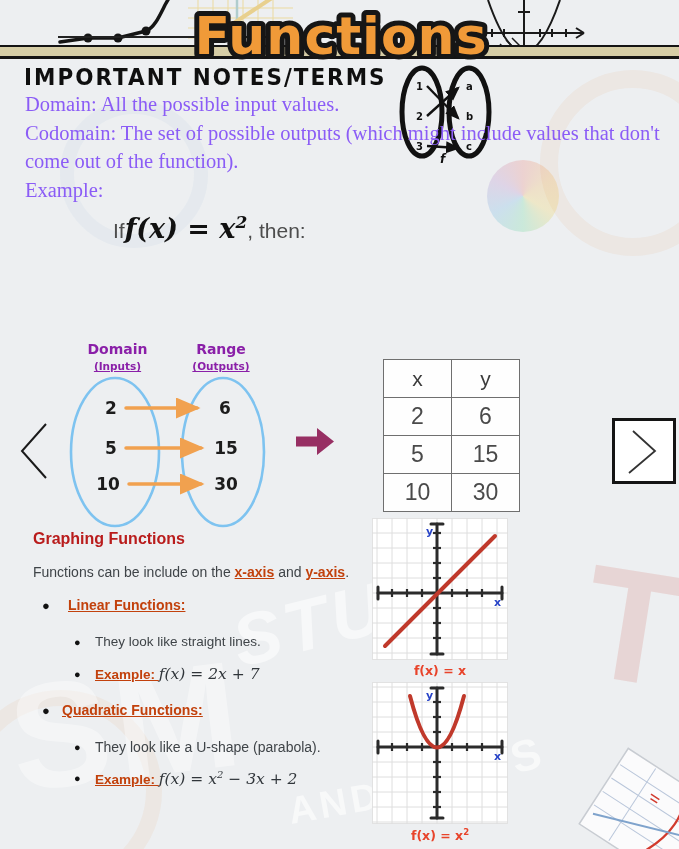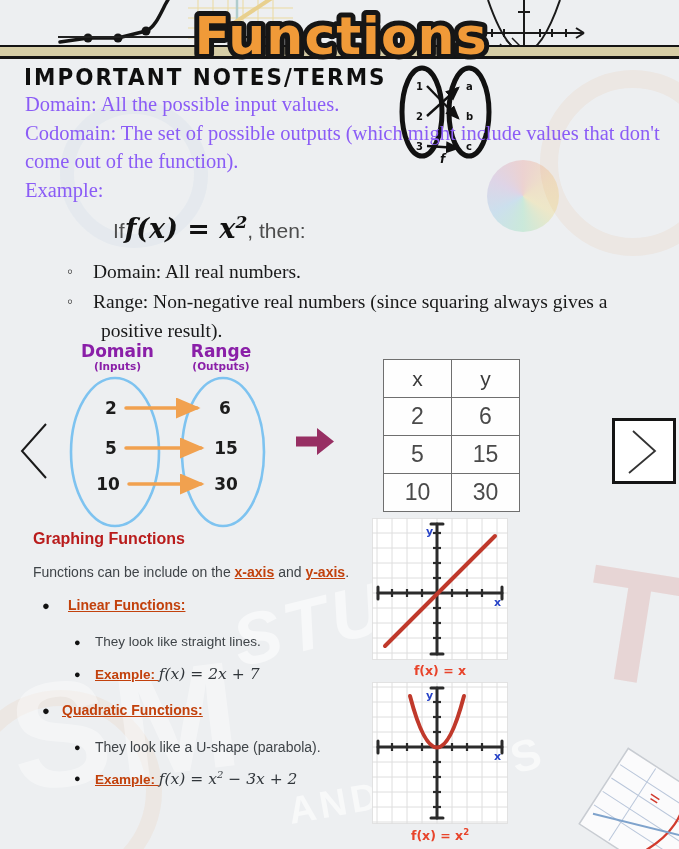--- a/index.html
+++ b/index.html
@@ -27,22 +27,22 @@
   .math-big{font-family:"DejaVu Serif",serif;font-style:italic;font-weight:bold;font-size:27px;color:#111;}
   .math-big sup{font-size:17px;}
   .obullets{position:absolute;left:84px;top:258px;width:586px;z-index:3;
             font-family:"Liberation Serif",serif;font-size:19.5px;line-height:28.5px;color:#191919;}
   .omark{display:inline-block;margin-right:9px;transform:translateY(-1px);font-size:17px;color:#333;}
   .obullet{text-indent:-17px;padding-left:17px;}
 
   
   .plabel{position:absolute;z-index:3;color:#8a1fa8;font-family:"DejaVu Sans",sans-serif;
           font-weight:bold;text-align:center;}
-  .plabel.big{font-size:17px;}
-  .plabel.small{font-size:10.5px;}
+  .plabel.big{font-size:14px;}
+  .plabel.small{font-size:10.5px;text-decoration:underline;}
 
   
   .xy-table{position:absolute;left:383px;top:359px;z-index:3;border-collapse:collapse;
             background:rgba(255,255,255,0.9);}
   .xy-table td,.xy-table th{border:1.6px solid #6f6f6f;width:65px;height:35px;text-align:center;
             font-family:"Liberation Sans",sans-serif;font-weight:normal;color:#4a4a4a;font-size:23px;}
   .xy-table th{font-size:21px;color:#3c3c3c;}
 
   
   .g-head{position:absolute;left:33px;top:530px;z-index:3;font-size:16px;font-weight:bold;color:#b91c1c;}
@@ -157,24 +157,20 @@
     <div>Codomain: The set of possible outputs (which might include values that don't come out of the function).</div>
     <div>Example:</div>
   </div>
 
   <div class="example-math">
     <span class="math-gray">If </span>
     <span class="math-big"><span>f(x) = x</span><sup>2</sup></span>
     <span class="math-gray">, then:</span>
   </div>
 
-  <div class="obullets">
-    <div class="obullet"><span class="omark">◦</span><span>Domain: All real numbers.</span></div>
-    <div class="obullet"><span class="omark">◦</span><span>Range: Non-negative real numbers (since squaring always gives a positive result).</span></div>
-  </div>
 
   <div class="plabel big" style="left:75px;top:341px;width:85px;">Domain</div>
   <div class="plabel small" style="left:75px;top:360px;width:85px;">(Inputs)</div>
   <div class="plabel big" style="left:176px;top:341px;width:90px;">Range</div>
   <div class="plabel small" style="left:176px;top:360px;width:90px;">(Outputs)</div>
 
   <svg class="abs z3" style="left:58px;top:372px" width="232" height="160" viewBox="0 0 232 160">
     <defs>
       <marker id="oarr" markerWidth="9" markerHeight="9" refX="6" refY="3" orient="auto">
           <path d="M0,0 L7,3 L0,6 z" fill="#f1a14f"></path>

